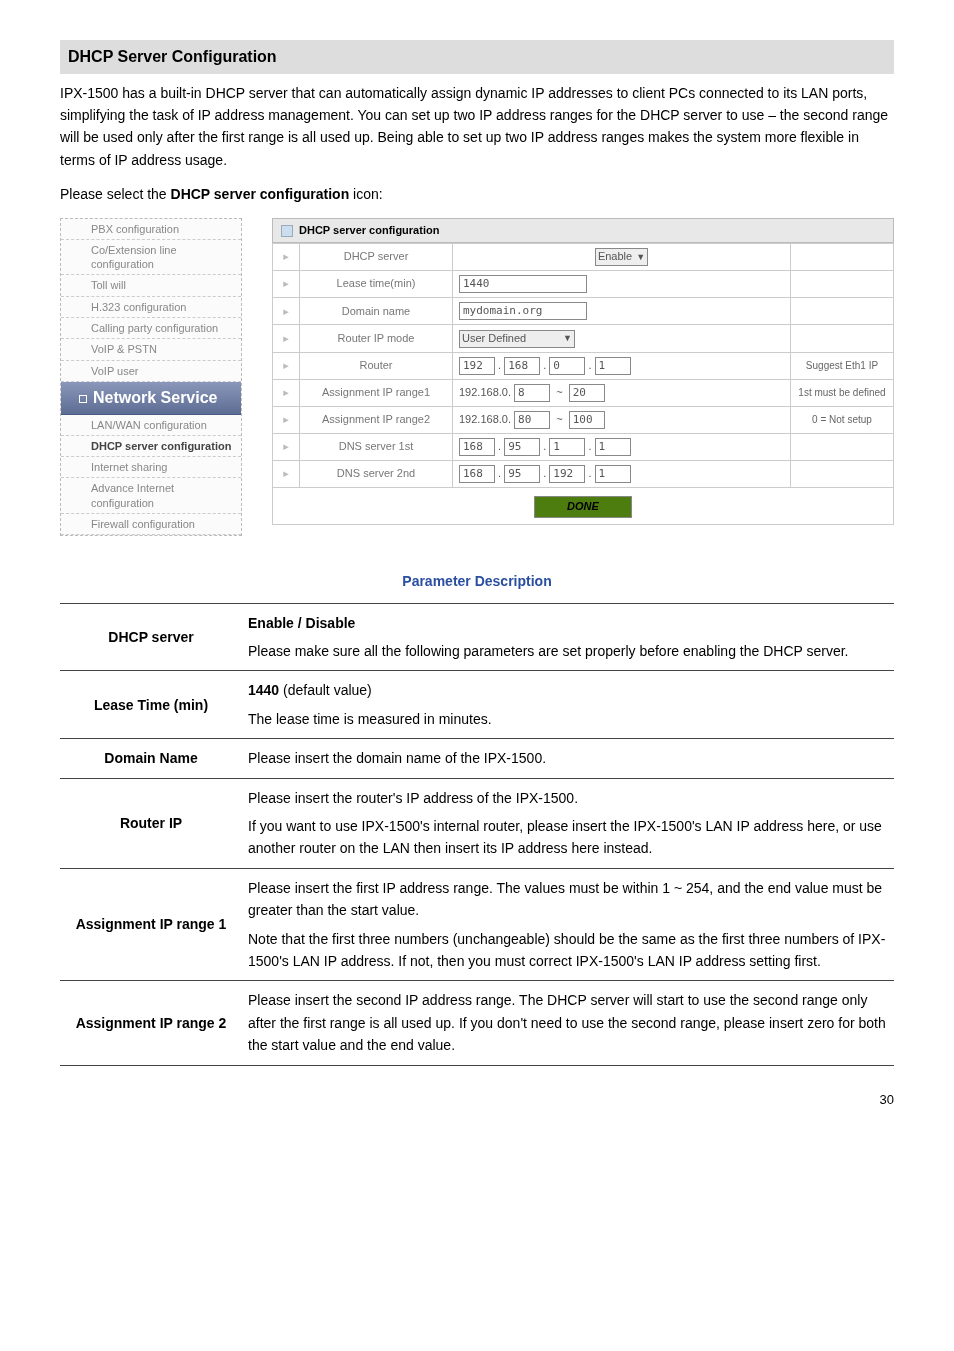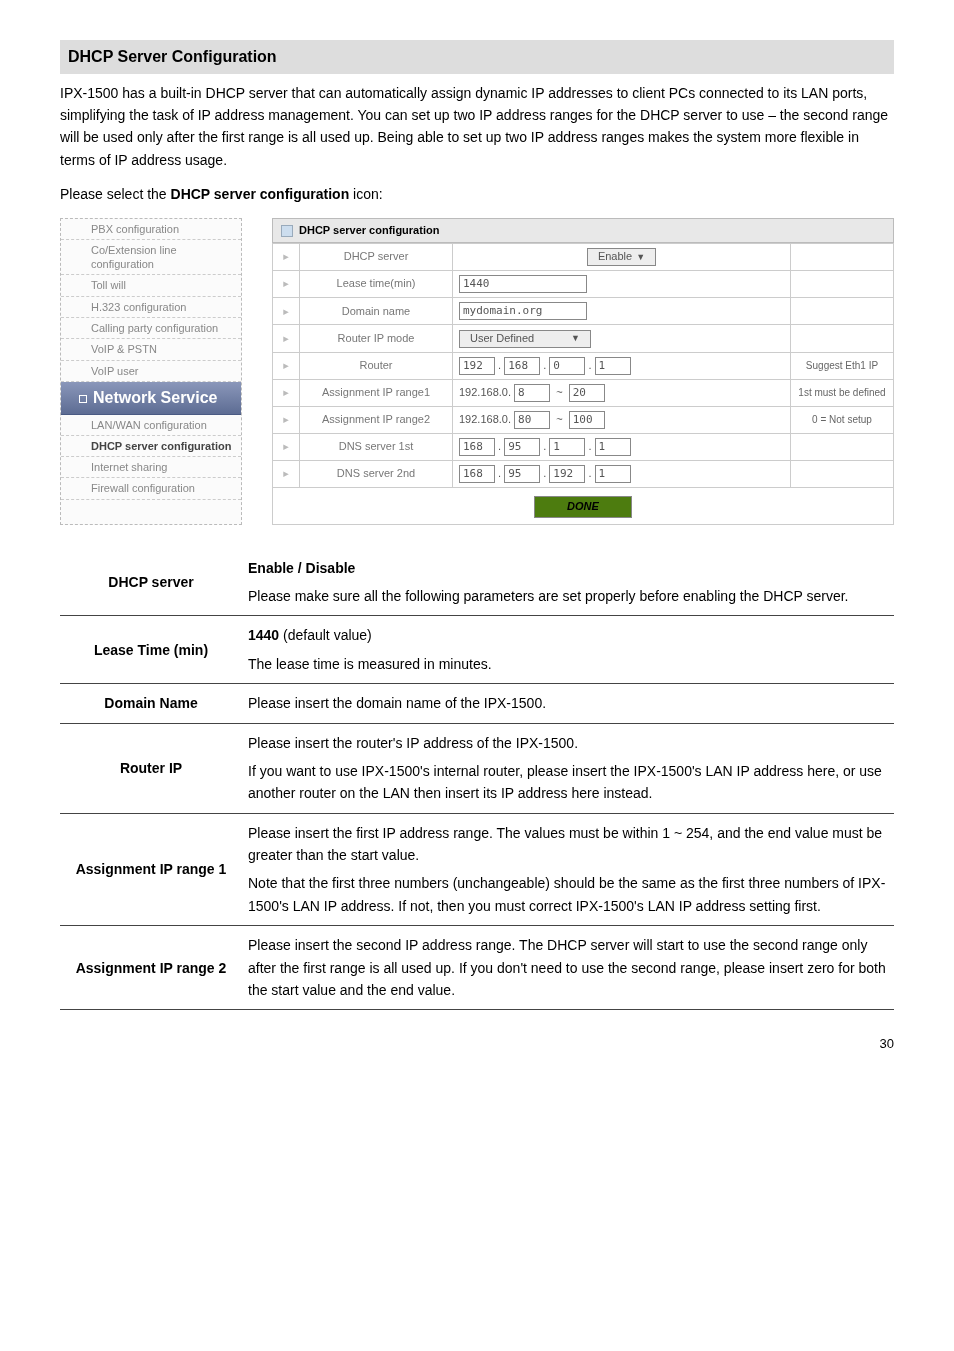--- a/index.html
+++ b/index.html
@@ -88,21 +88,21 @@
     min-width:28px;
     height:14px;
     line-height:14px;
     box-sizing:content-box;
     vertical-align:middle;
   }
   .mini-select {
     font-size:11px;
     border:1px solid #888;
     background:#eee;
-    padding:0 10px;
+    padding:0 2px;
     display:inline-flex;
     align-items:center;
     height:16px;
     vertical-align:middle;
   }
   .mini-select .tri { margin-left:4px; font-size:9px; }
   .done-btn-row { text-align:center; padding:6px; border:1px solid #ccc; border-top:none;}
   .done-btn {
     display:inline-block;
     border:1px solid #888;
@@ -165,20 +165,21 @@
     <div class="sidebar-item">H.323 configuration</div>
     <div class="sidebar-item">Calling party configuration</div>
     <div class="sidebar-item">VoIP &amp; PSTN</div>
     <div class="sidebar-item">VoIP user</div>
     <div class="sidebar-header">
       <span style="display:inline-block;width:6px;height:6px;border:1px solid #fff;margin-right:6px;vertical-align:middle;"></span><span>Network Service</span>
     </div>
     <div class="sidebar-item">LAN/WAN configuration</div>
     <div class="sidebar-item bold">DHCP server configuration</div>
     <div class="sidebar-item">Internet sharing</div>
+    <div class="sidebar-item">Advance Internet configuration</div>
     <div class="sidebar-item">Firewall configuration</div>
   </div>
 
   <div class="config-wrap">
     <div class="config-title-row">
       <span class="dot"></span><span>DHCP server configuration</span>
     </div>
     <table class="config">
       <tbody>
           <tr>
@@ -271,20 +272,23 @@
     </tbody>
       </table>
     <div class="done-btn-row">
       <span class="done-btn">DONE</span>
     </div>
   </div>
 </div>
 
 <table class="param">
   <tbody>
+      <tr>
+        <th colspan="2">Parameter Description</th>
+      </tr>
 
   <tr>
     <td class="pname">DHCP server</td>
     <td class="pdesc">
       <p><span class="bold">Enable / Disable</span></p>
       <p>Please make sure all the following parameters are set properly before enabling the DHCP server.</p>
     </td>
   </tr>
 
   <tr>

